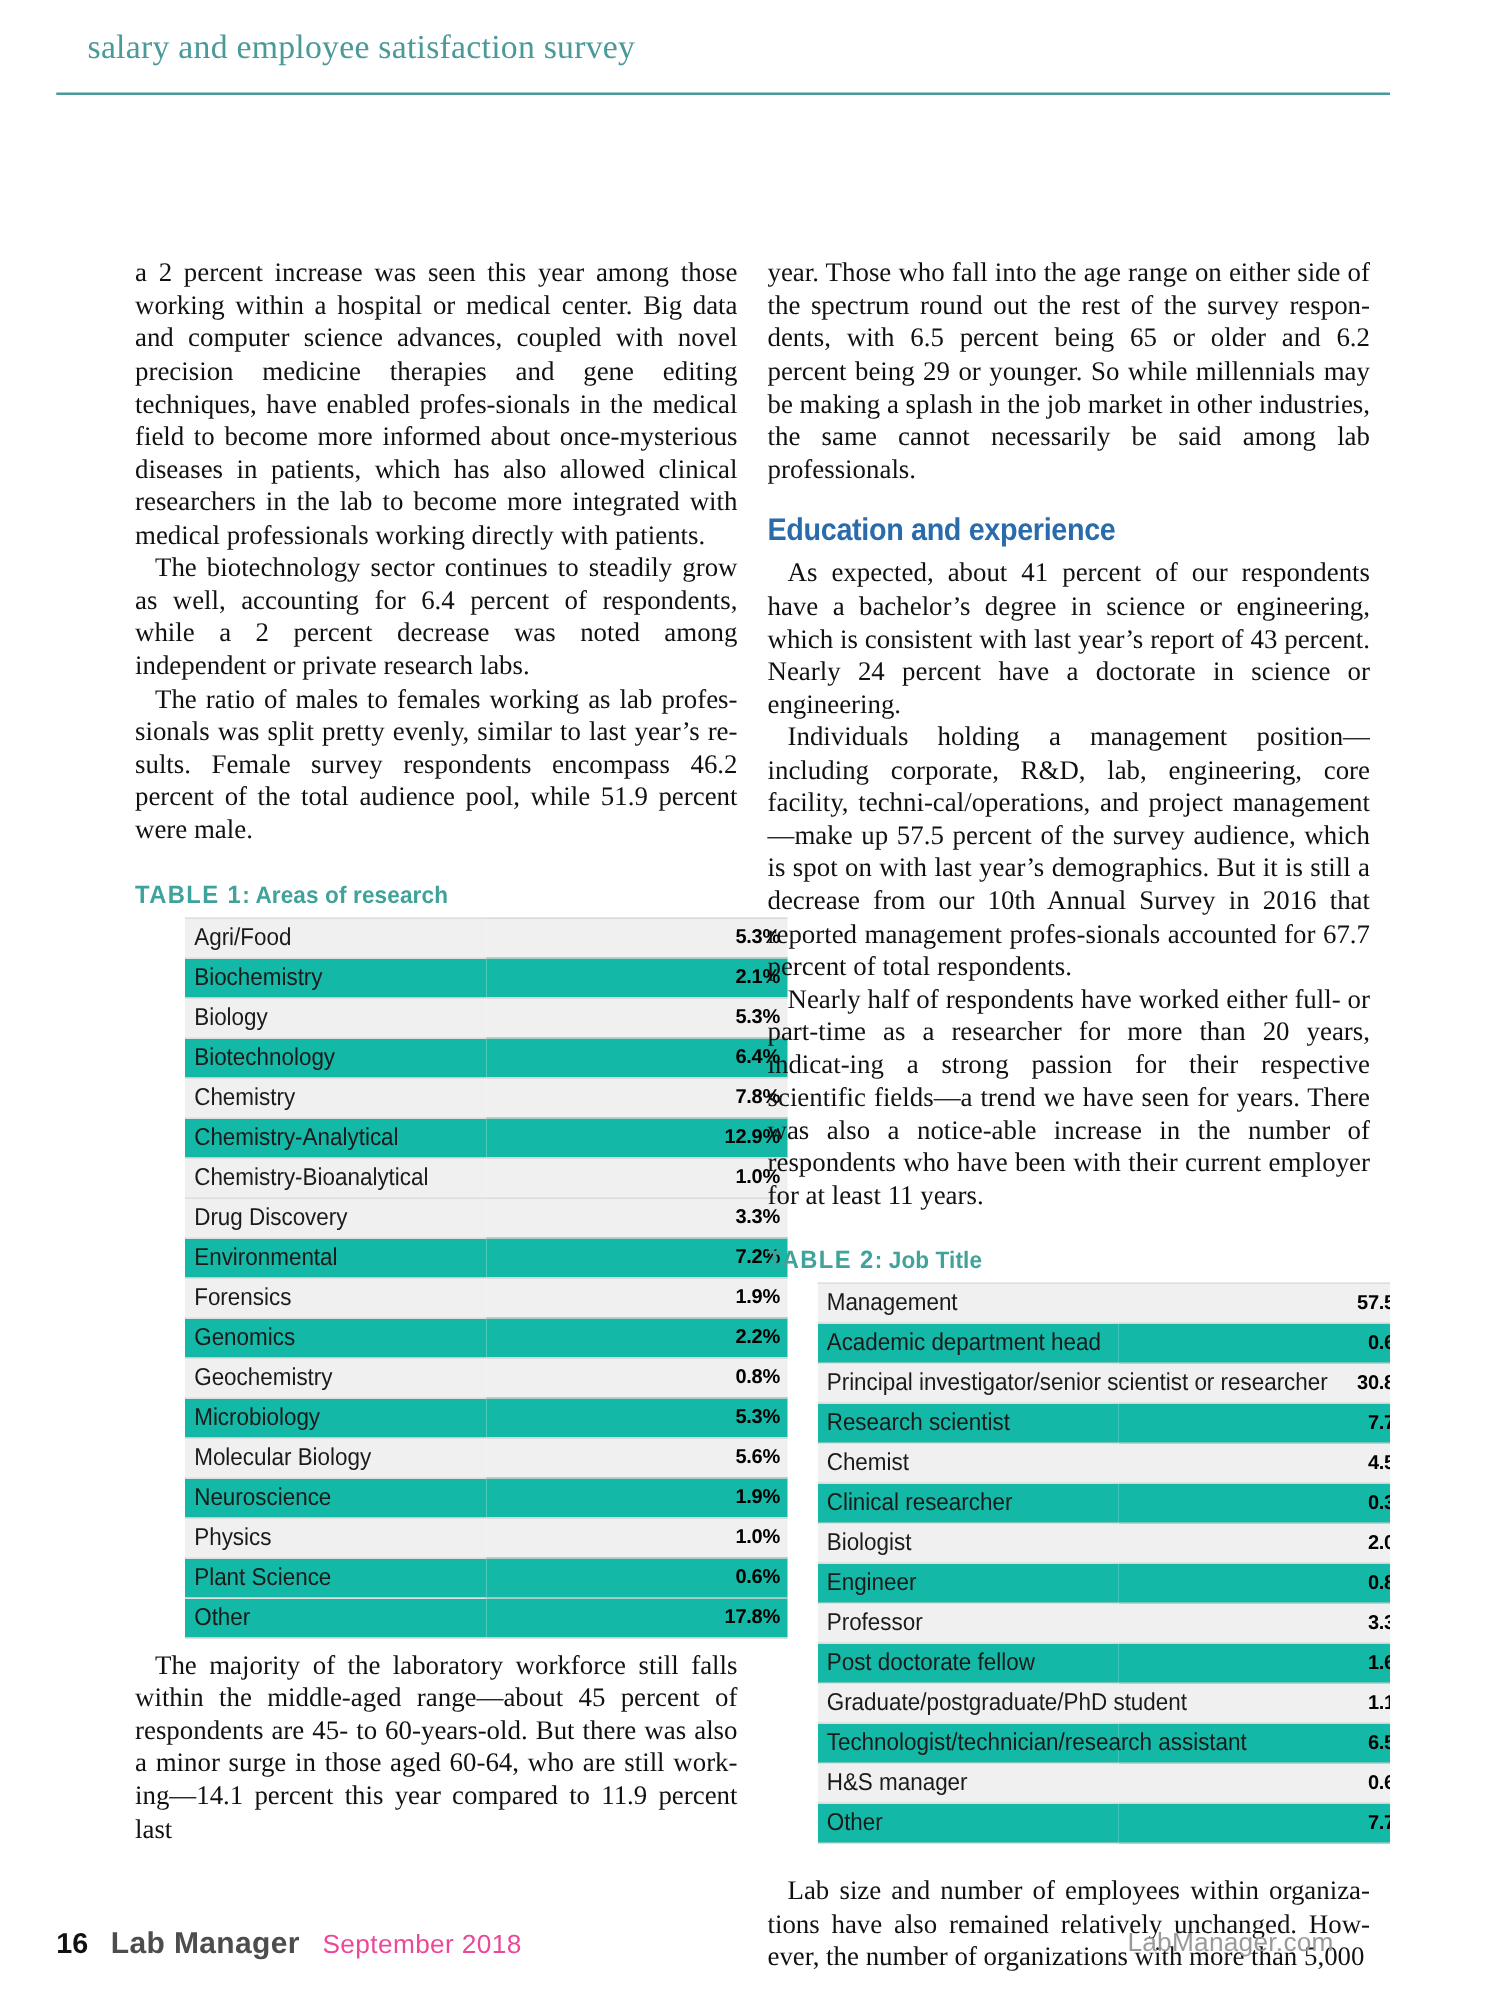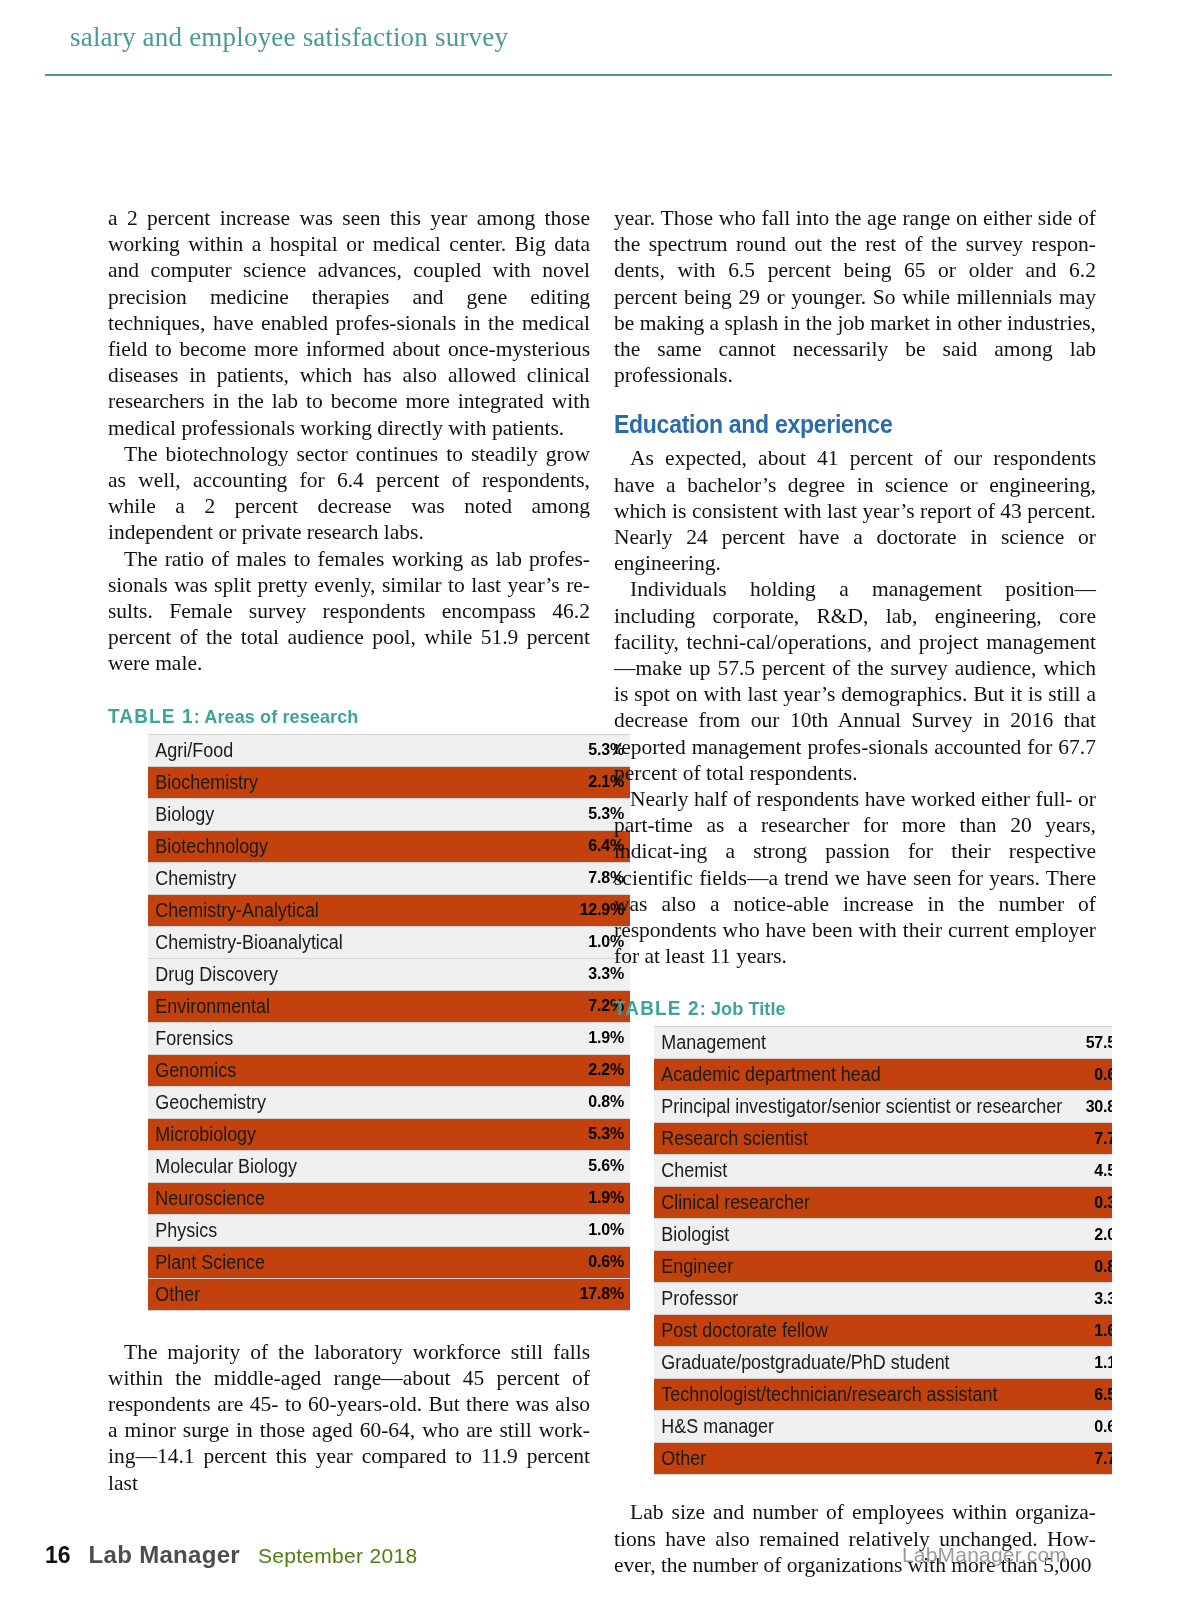--- a/index.html
+++ b/index.html
@@ -88,21 +88,21 @@
   .table-caption .tbl-sub { font-weight: bold; }
 
   .data-table {
     width: 100%;
     border-collapse: collapse;
     table-layout: fixed;
     margin-left: 40px;
   }
   .data-table tr { height: 32px; }
   .data-table tr.shade { background: #f0f0f0; }
-  .data-table tr.plain { background: #c2410c; }
+  .data-table tr.plain { background: #14b8a6; }
   .data-table td {
     border-top: 1px solid #d3d3d3;
     border-bottom: 1px solid #d3d3d3;
     padding: 0 6px 0 8px;
     vertical-align: middle;
   }
   .data-table td.label {
     font-family: "Liberation Sans Narrow", "Liberation Sans", sans-serif;
     font-size: 19.5px;
     color: #1a1a1a;
@@ -139,21 +139,21 @@
   .footer-brand {
     font-family: "Liberation Sans", sans-serif;
     font-weight: bold;
     font-size: 24px;
     color: #4d4d4d;
     letter-spacing: 0.3px;
   }
   .footer-date {
     font-family: "Liberation Sans", sans-serif;
     font-size: 21px;
-    color: #4d7c0f;
+    color: #ec4899;
     letter-spacing: 0.3px;
   }
   .footer-right {
     position: absolute;
     right: 45px;
     top: 1543px;
     font-family: "Liberation Sans", sans-serif;
     font-size: 21px;
     color: #9a9a9a;
     letter-spacing: 0.2px;
@@ -248,21 +248,21 @@
               <td class="value">0.6%</td>
             </tr>
             <tr class="plain">
               <td class="label">Other</td>
               <td class="value">17.8%</td>
             </tr>
           </tbody>
       </table>
     </div>
 
-    <p class="body indent" style="margin-top:28px;font-family:Liberation Serif, serif;">The majority of  the laboratory workforce still falls within the middle-aged range—about 45 percent of respondents are 45- to 60-years-old. But there was also a minor surge in those aged 60-64, who are still work-ing—14.1 percent this year compared to 11.9 percent last</p>
+    <p class="body indent" style="margin-top:8px;font-family:Liberation Serif, serif;">The majority of  the laboratory workforce still falls within the middle-aged range—about 45 percent of respondents are 45- to 60-years-old. But there was also a minor surge in those aged 60-64, who are still work-ing—14.1 percent this year compared to 11.9 percent last</p>
   </div>
 
   <div class="col col-right">
     <p class="body">year. Those who fall into the age range on either side of the spectrum round out the rest of  the survey respon-dents, with 6.5 percent being 65 or older and 6.2 percent being 29 or younger. So while millennials may be making a splash in the job market in other industries, the same cannot necessarily be said among lab professionals.</p>
 
     <div class="section-heading">Education and experience</div>
 
     <p class="body indent">As expected, about 41 percent of  our respondents have a bachelor’s degree in science or engineering, which is consistent with last year’s report of  43 percent. Nearly 24 percent have a doctorate in science or engineering.</p>
     <p class="body indent">Individuals holding a management position—including corporate, R&amp;D, lab, engineering, core facility, techni-cal/operations, and project management—make up 57.5 percent of  the survey audience, which is spot on with last year’s demographics. But it is still a decrease from our 10th Annual Survey in 2016 that reported management profes-sionals accounted for 67.7 percent of  total respondents.</p>
     <p class="body indent">Nearly half  of  respondents have worked either full- or part-time as a researcher for more than 20 years, indicat-ing a strong passion for their respective scientific fields—a trend we have seen for years. There was also a notice-able increase in the number of  respondents who have been with their current employer for at least 11 years.</p>

